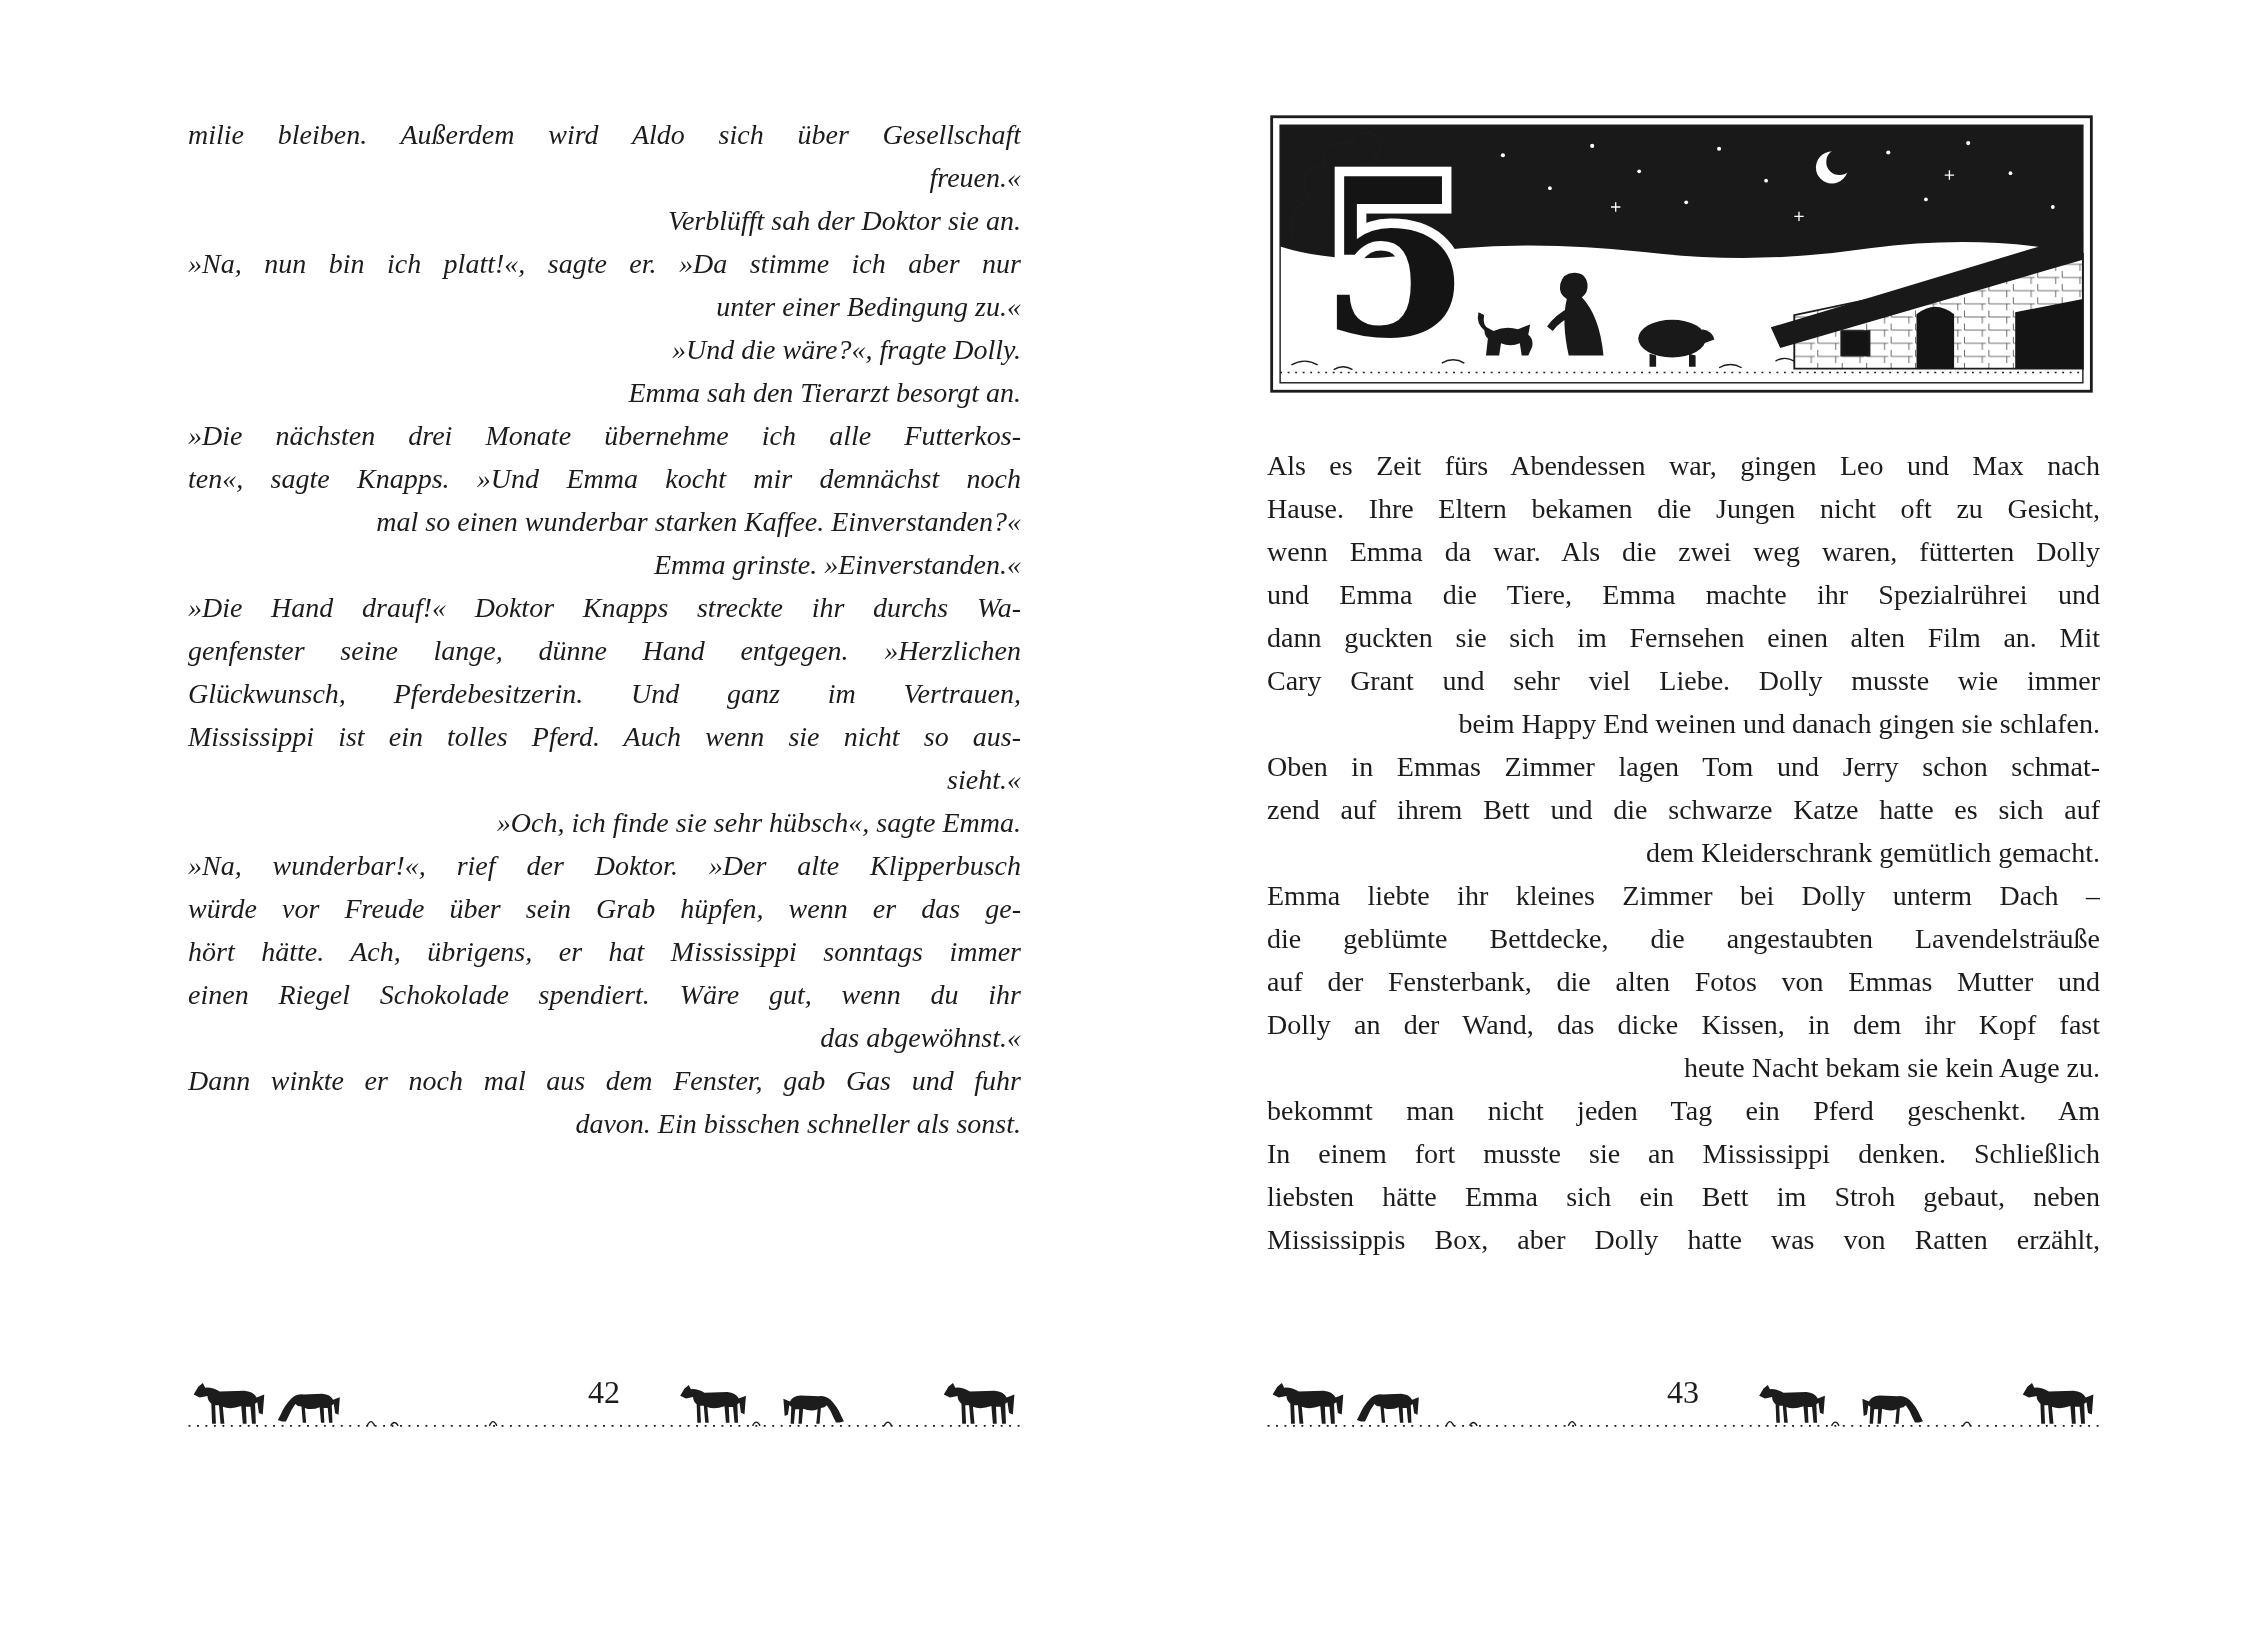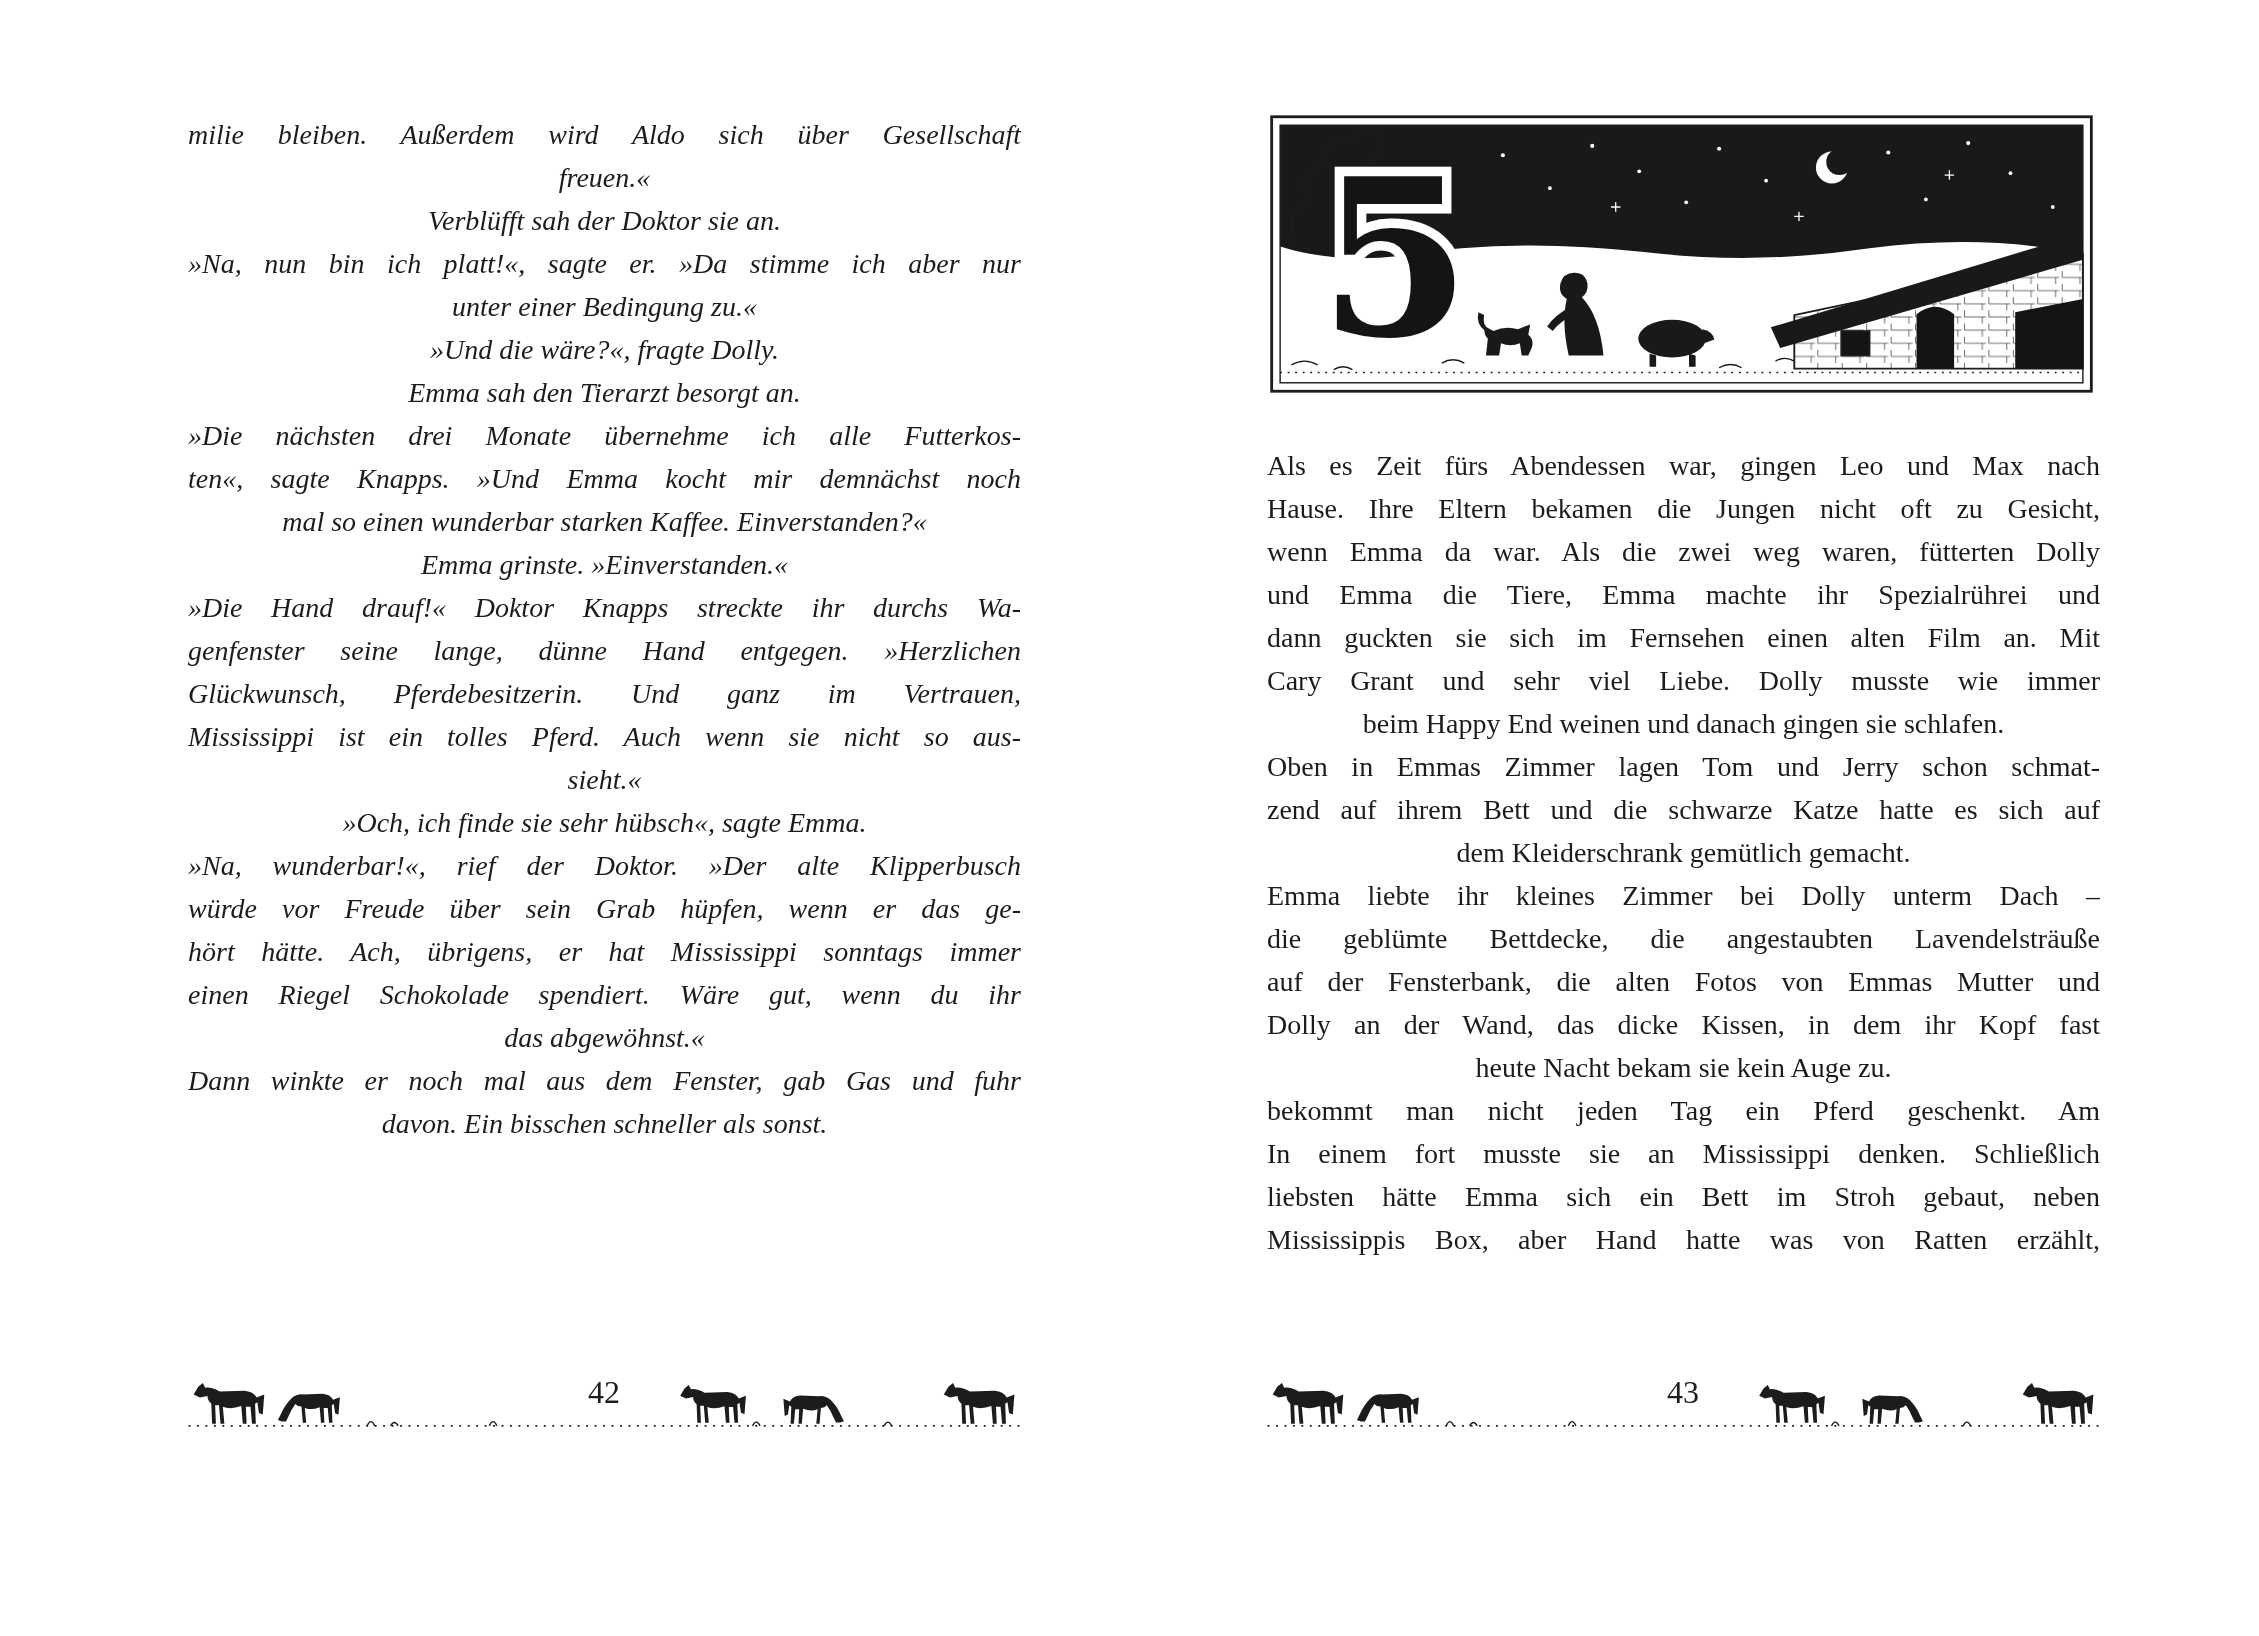--- a/index.html
+++ b/index.html
@@ -20,21 +20,21 @@
     width:833px;
     font-size:28px;
     line-height:43px;
   }
   .page.left  .textcol{left:188px;top:113px;font-style:italic;}
   .page.right .textcol{left:137px;top:444px;}
 
   .line{
     height:43px;
     overflow:hidden;
-    text-align:center;
+    text-align:right;
   }
   .line.fill{text-align:justify;}
   .line.fill::after{content:"";display:inline-block;width:100%;height:0;}
 
   .chapter-illo{
     position:absolute;
     left:137px;top:113px;
     width:829px;height:282px;
   }
   .chapter-illo svg{display:block;width:829px;height:282px;}
@@ -193,21 +193,21 @@
         <div class="line fill">zend auf ihrem Bett und die schwarze Katze hatte es sich auf</div>
         <div class="line">dem Kleiderschrank gemütlich gemacht.</div>
         <div class="line fill">Emma liebte ihr kleines Zimmer bei Dolly unterm Dach –</div>
         <div class="line fill">die geblümte Bettdecke, die angestaubten Lavendelsträuße</div>
         <div class="line fill">auf der Fensterbank, die alten Fotos von Emmas Mutter und</div>
         <div class="line fill">Dolly an der Wand, das dicke Kissen, in dem ihr Kopf fast</div>
         <div class="line">heute Nacht bekam sie kein Auge zu.</div>
         <div class="line fill">bekommt man nicht jeden Tag ein Pferd geschenkt. Am</div>
         <div class="line fill">In einem fort musste sie an Mississippi denken. Schließlich</div>
         <div class="line fill">liebsten hätte Emma sich ein Bett im Stroh gebaut, neben</div>
-        <div class="line fill">Mississippis Box, aber Hand hatte was von Ratten erzählt,</div>
+        <div class="line fill">Mississippis Box, aber Dolly hatte was von Ratten erzählt,</div>
       </div>
 
     <footer class="pagefoot">
       <svg viewBox="0 0 885 100">
         <line x1="0" y1="86" x2="885" y2="86" stroke="#1c1c1c" stroke-width="2" stroke-dasharray="2 7"></line>
         <path class="stroke-ink" stroke-width="1.5" d="M190 86 q4 -9 8 0 M215 86 q4 -7 8 0 M320 86 q4 -9 8 0 M600 86 q4 -8 8 0 M740 86 q4 -8 8 0"></path>
         <use href="#horse-standing" x="2" y="38" width="82" height="49"></use>
         <use href="#horse-grazing" x="92" y="44" width="72" height="43"></use>
         <text x="442" y="62" text-anchor="middle" font-size="34" fill="#1c1c1c">43</text>
         <use href="#horse-standing" x="520" y="40" width="76" height="46"></use>

